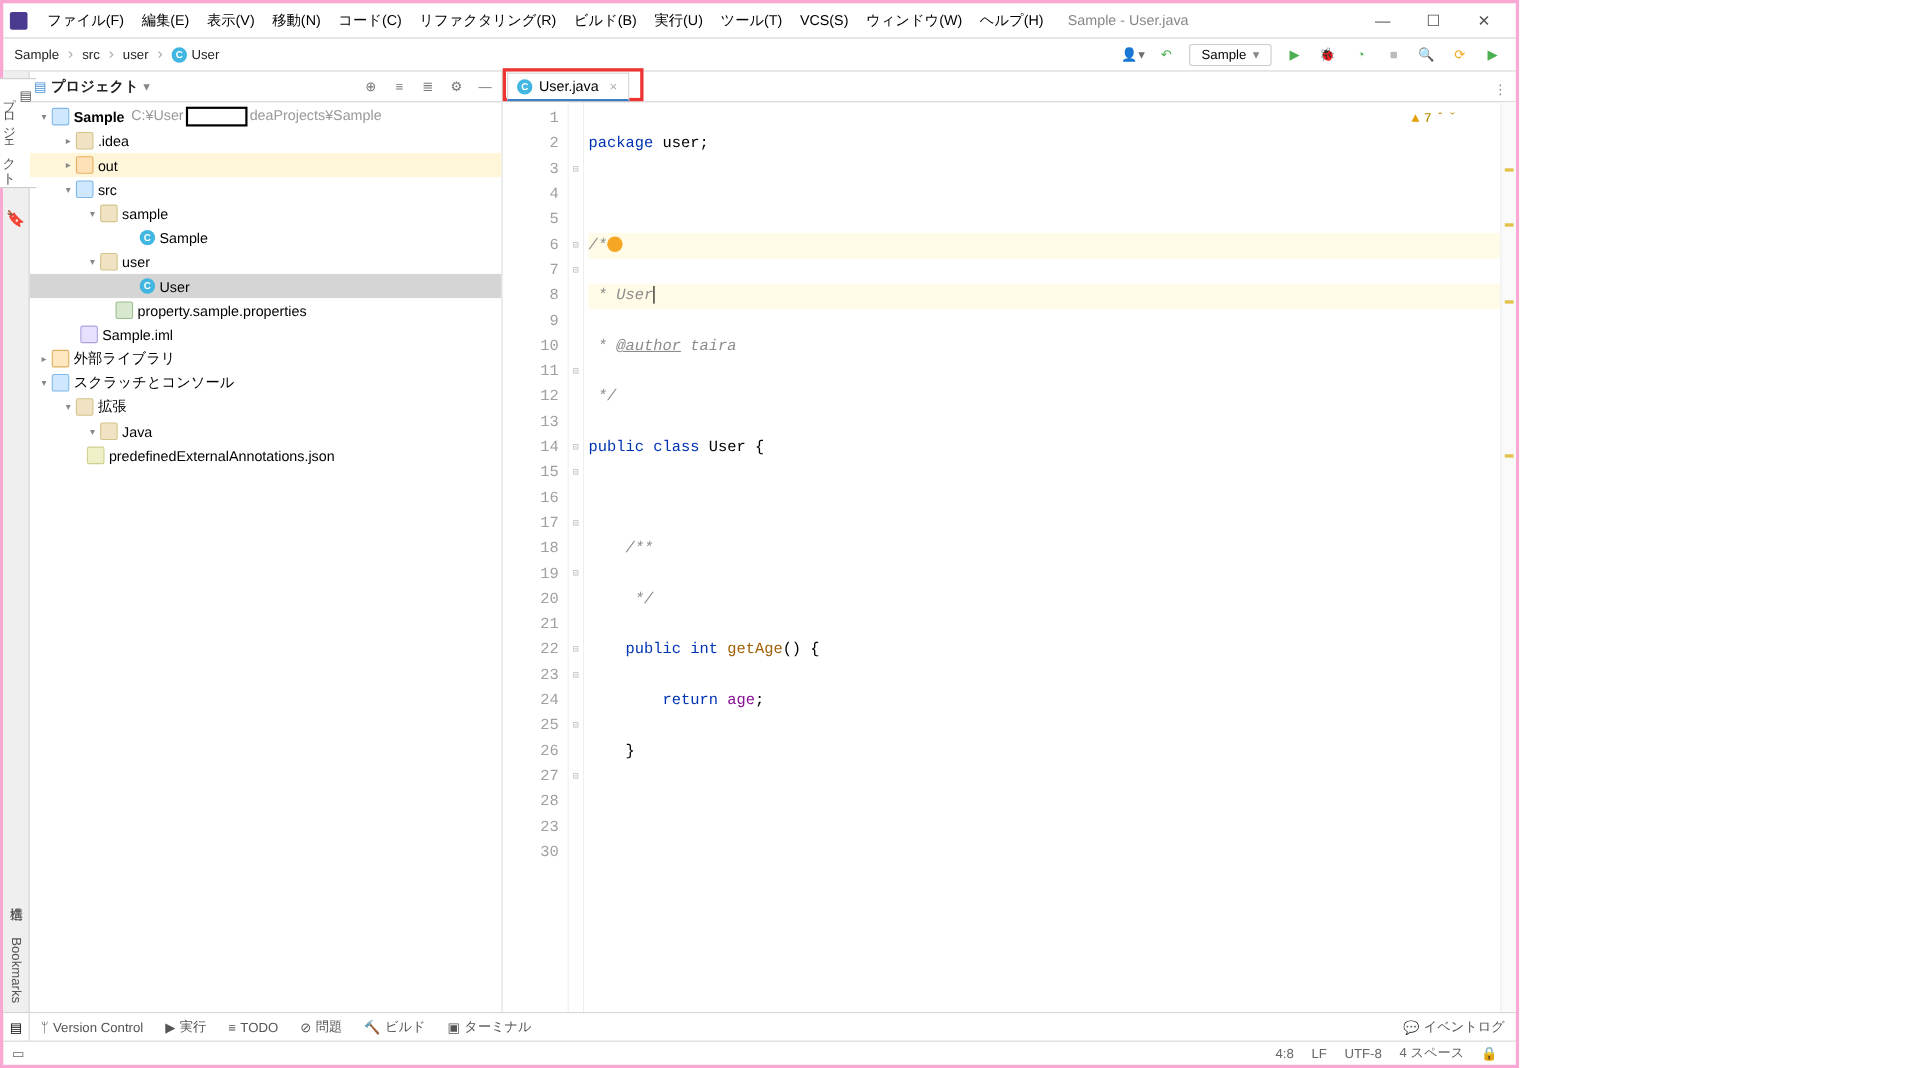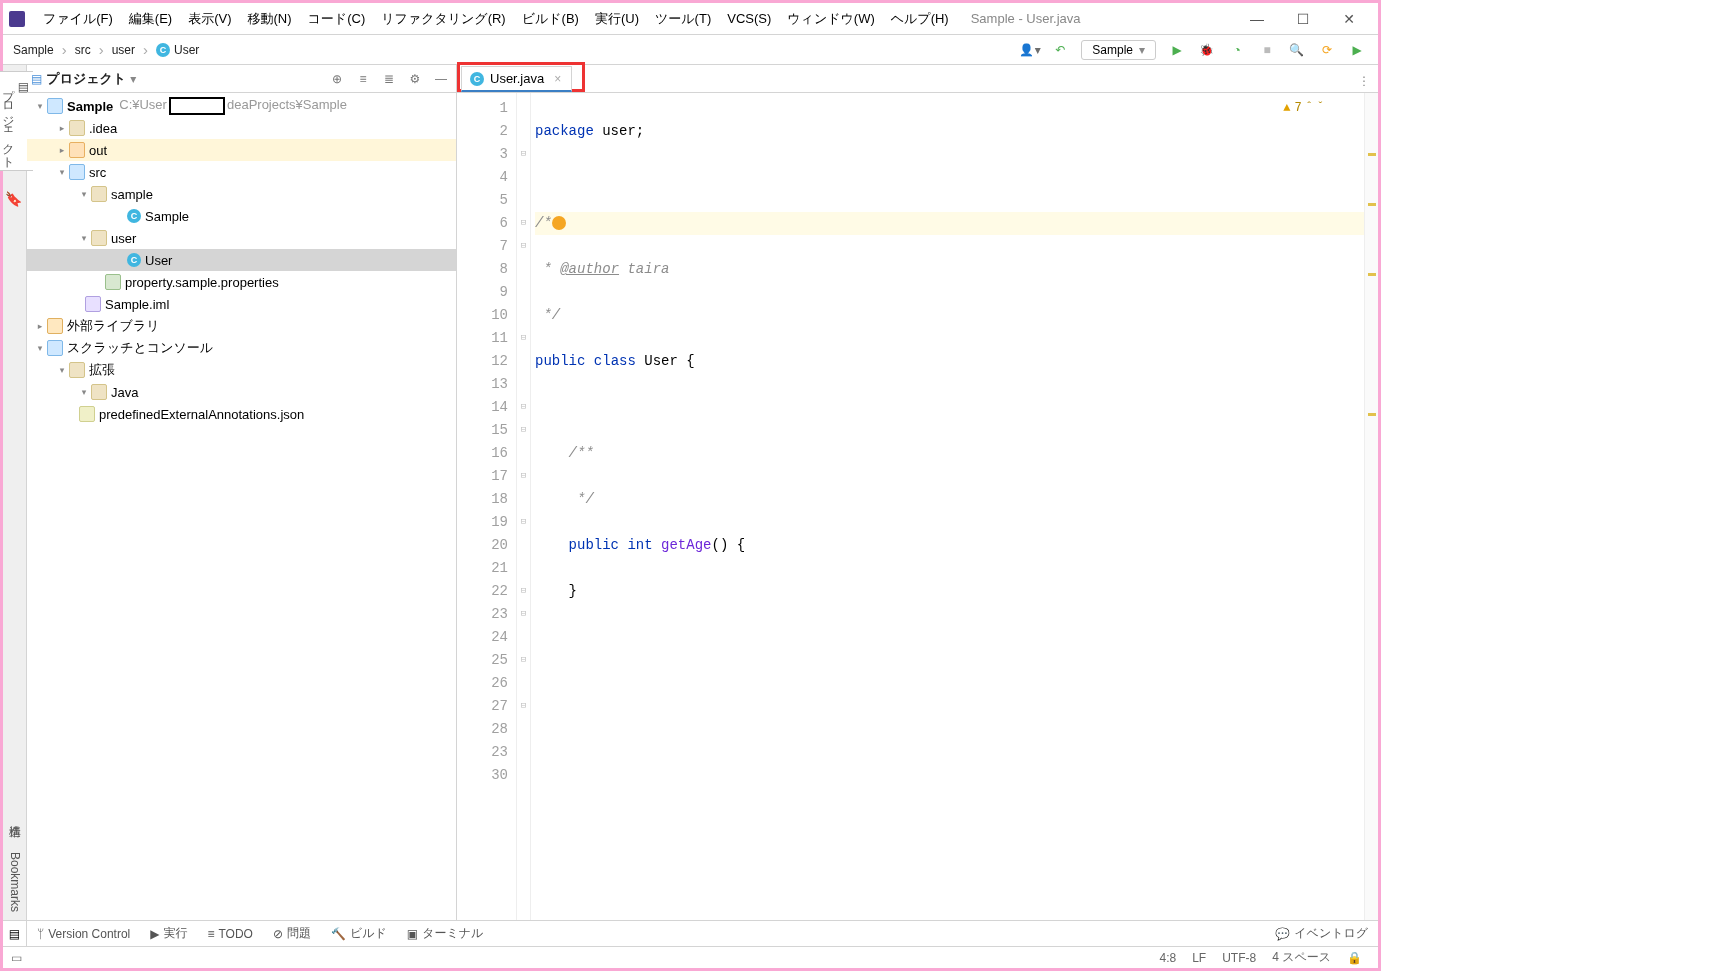--- a/index.html
+++ b/index.html
@@ -65,21 +65,21 @@
 .foldbar { width:14px; border-right:1px solid #eee; padding-top:4px;}
 .foldbar .fm { height:23px; display:flex; align-items:center; justify-content:center; color:#bbb; font-size:9px;}
 .code { flex:1; padding:4px 0 4px 4px; white-space:pre; overflow:hidden; position:relative;}
 .code .line { height:23px; }
 .code .line.hl { background:#fffbe6;}
 .kw { color:#0033b3; font-weight:normal;}
 .type { color:#000;}
 .doc { color:#8c8c8c; font-style:italic;}
 .doctag { color:#8c8c8c; font-style:italic; text-decoration:underline;}
 .field { color:#871094;}
-.mname { color:#6d28d9;text-align:right;}
+.mname { color:#a16207;text-align:right;}
 .bulb { display:inline-block; width:14px;height:14px; background:#f5a623; border-radius:50%; vertical-align:middle;}
 .caret { display:inline-block; width:1px; height:16px; background:#000; vertical-align:middle;}
 .warnlbl { position:absolute; top:4px; right:40px; color:#b58900; font-size:12px; display:flex; align-items:center; gap:4px;}
 .warnlbl .tri { color:#e2a100;}
 .rightstrip { width:14px; background:#fafafa; border-left:1px solid #eee; position:relative;}
 .rightstrip .mk { position:absolute; right:2px; width:8px; height:3px; background:#e2c14b;}
 
 
 .bottombar { display:flex; align-items:center; height:26px; border-top:1px solid #d4d4d4; font-size:12px; }
 .bottombar .bt { display:flex; align-items:center; gap:4px; padding:0 10px; color:#555;}
@@ -203,21 +203,21 @@
         <div class="node selected" style="padding-left:86px;">
             <span class="arrow none">▸</span>
             <span class="nicon class">C</span>
             <span>User</span>
           </div>
         <div class="node" style="padding-left:64px;">
             <span class="arrow none">▸</span>
             <span class="nicon prop"></span>
             <span>property.sample.properties</span>
           </div>
-        <div class="node" style="padding-left:32px;margin-left:12px;">
+        <div class="node" style="padding-left:32px;">
             <span class="arrow none">▸</span>
             <span class="nicon iml"></span>
             <span>Sample.iml</span>
           </div>
         <div class="node" style="padding-left:6px;">
             <span class="arrow">▸</span>
             <span class="nicon lib"></span>
             <span>外部ライブラリ</span>
           </div>
         <div class="node" style="padding-left:6px;">
@@ -315,27 +315,29 @@
             <div class="fm"></div>
             <div class="fm">⊟</div>
             <div class="fm"></div>
             <div class="fm"></div>
             <div class="fm"></div>
         </div>
         <div class="code">
 <div class="line"><span class="kw">package</span> <span>user</span>;</div>
 <div class="line"> </div>
 <div class="line hl"><span class="doc">/*</span><span class="bulb"></span></div>
+<div class="line hl"><span class="doc"> * </span><span class="doc">User</span><span class="caret"></span></div>
 <div class="line"><span class="doc"> * </span><span class="doctag">@author</span><span class="doc"> taira</span></div>
 <div class="line"><span class="doc"> */</span></div>
 <div class="line"><span class="kw">public</span> <span class="kw">class</span> <span class="type">User</span> {</div>
 <div class="line"> </div>
 <div class="line">    <span class="doc">/**</span></div>
 <div class="line">    <span class="doc"> */</span></div>
 <div class="line">    <span class="kw">public</span> <span class="kw">int</span> <span class="mname">getAge</span>() {</div>
+<div class="line">        <span class="kw">return</span> <span class="field">age</span>;</div>
 <div class="line">    <span>}</span></div>
 <div class="line"> </div>
 
 
 
 
 
 
 
 

